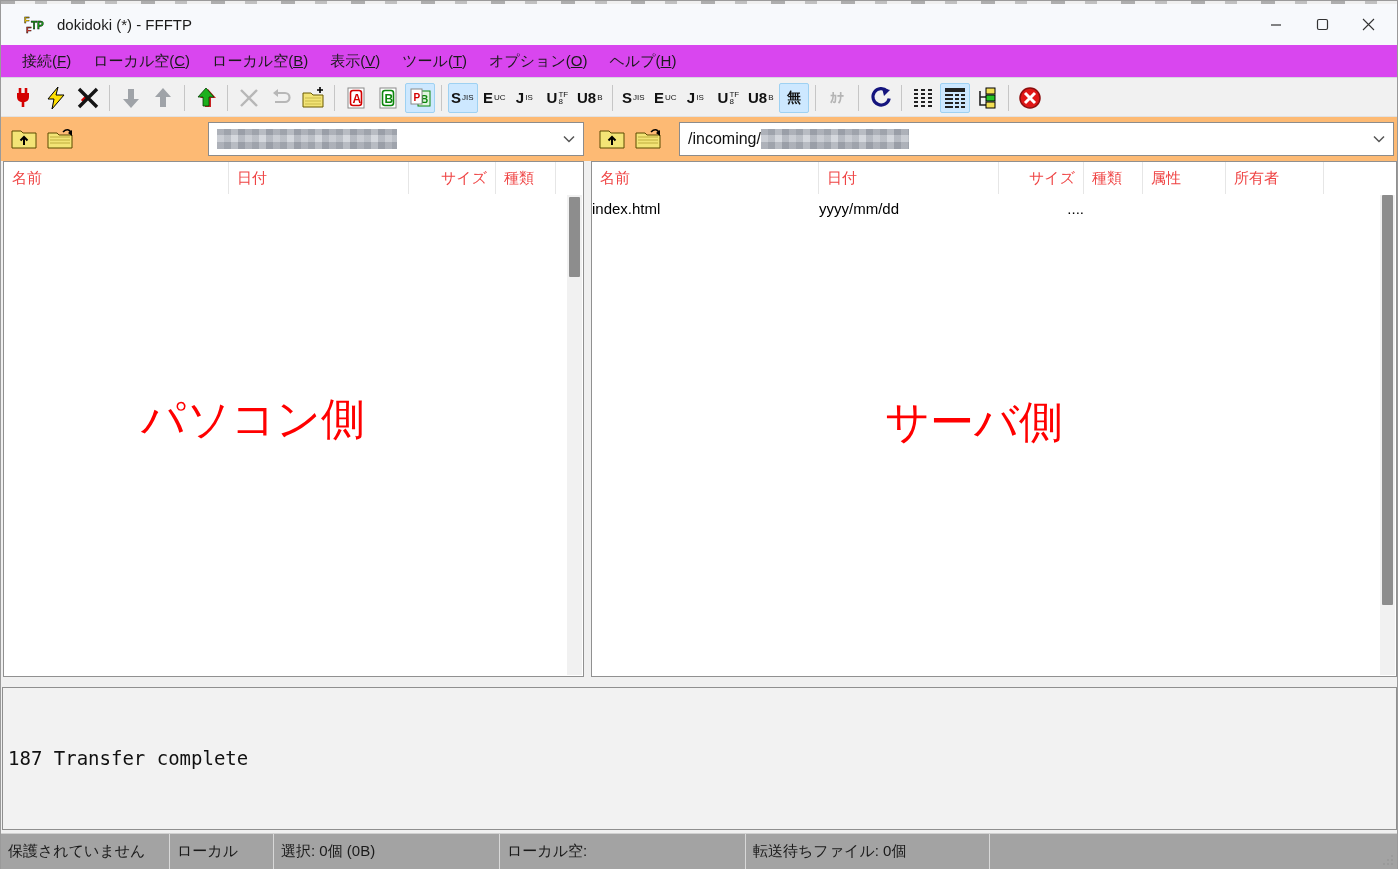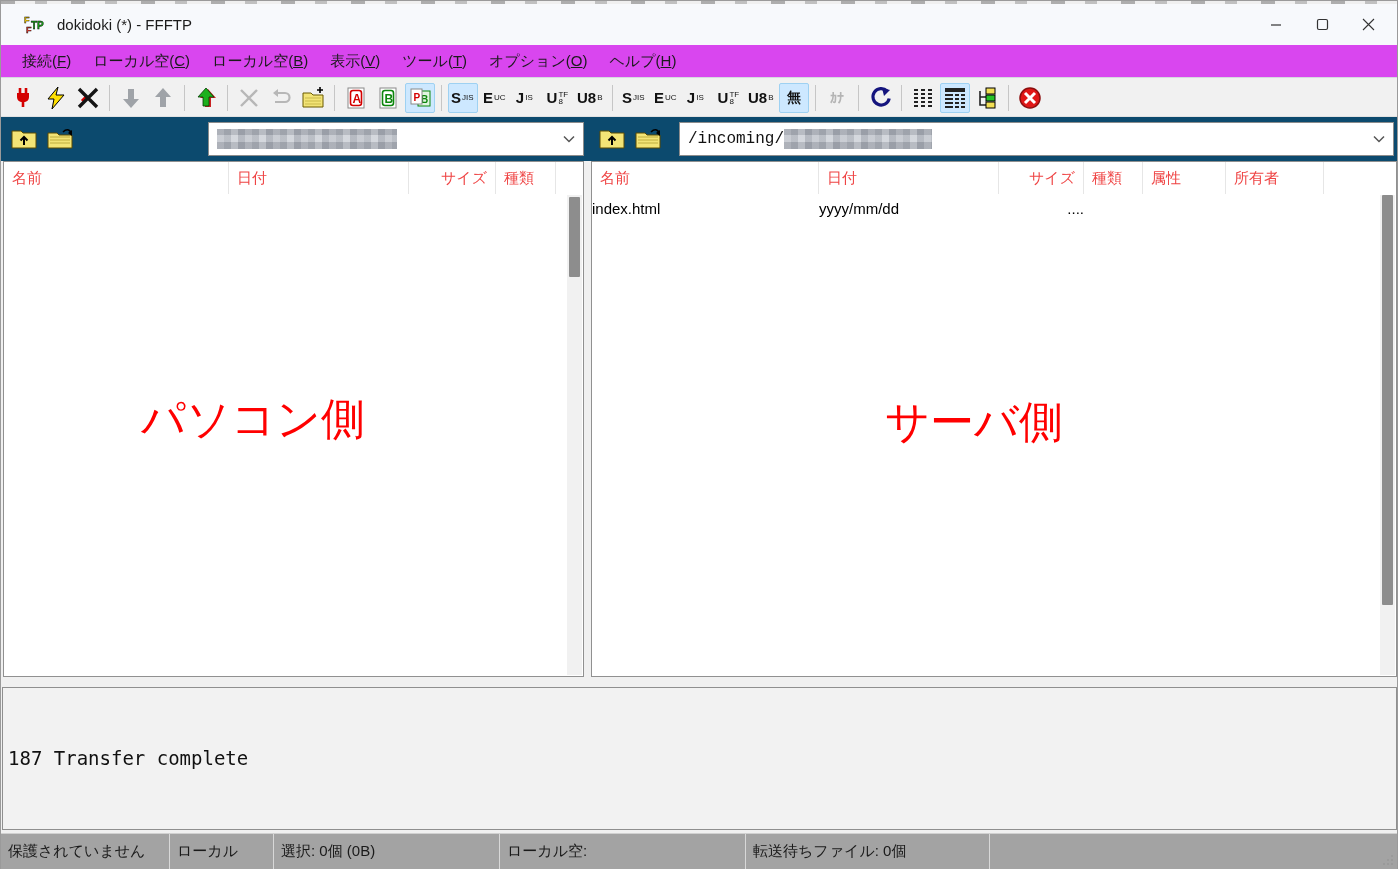--- a/index.html
+++ b/index.html
@@ -36,21 +36,21 @@
   .tbtn.sel { background:#cde8ff; border-color:#9ed1f2; }
   .tsep { width:1px; height:26px; background:#c6c6c6; margin:0 6px 0 4px; flex:none; }
   .encbtn { font-weight:bold; font-size:14px; color:#111; }
   .encbtn .enc-main { font-size:15px; line-height:15px; }
   .encbtn .enc-sub { font-size:8px; line-height:7px; width:13px; display:inline-block;
     word-break:break-all; text-align:left; margin-left:1px; font-weight:normal; }
   .kanji-btn { font-size:14px; font-weight:bold; color:#111; }
   .tbtn.disabled .enc-main, .tbtn.disabled { color:#b4b4b4; }
 
   
-  .addr-row { position:absolute; left:0; top:116px; width:1396px; height:44px; background:#0c4a6e;font-family:Liberation Mono, monospace; }
+  .addr-row { position:absolute; left:0; top:116px; width:1396px; height:44px; background:#fdba74; }
   .fbtn { position:absolute; top:7px; width:30px; height:28px; display:flex; align-items:center; justify-content:center; }
   .combo { position:absolute; top:5px; height:34px; background:#fff; border:1px solid #8c8c8c;
     display:flex; align-items:center; font-size:16px; color:#111; padding-left:8px; }
   .combo .chev { position:absolute; right:6px; top:8px; }
   .mosaic { height:20px;
     background:
      repeating-linear-gradient(0deg, rgba(110,116,128,.30) 0 7px, rgba(205,209,216,.30) 7px 14px),
      repeating-linear-gradient(90deg,#c9ccd2 0 7px,#b4b8bf 7px 14px,#d8dbe0 14px 21px,#adb1b9 21px 28px);
   }
 

